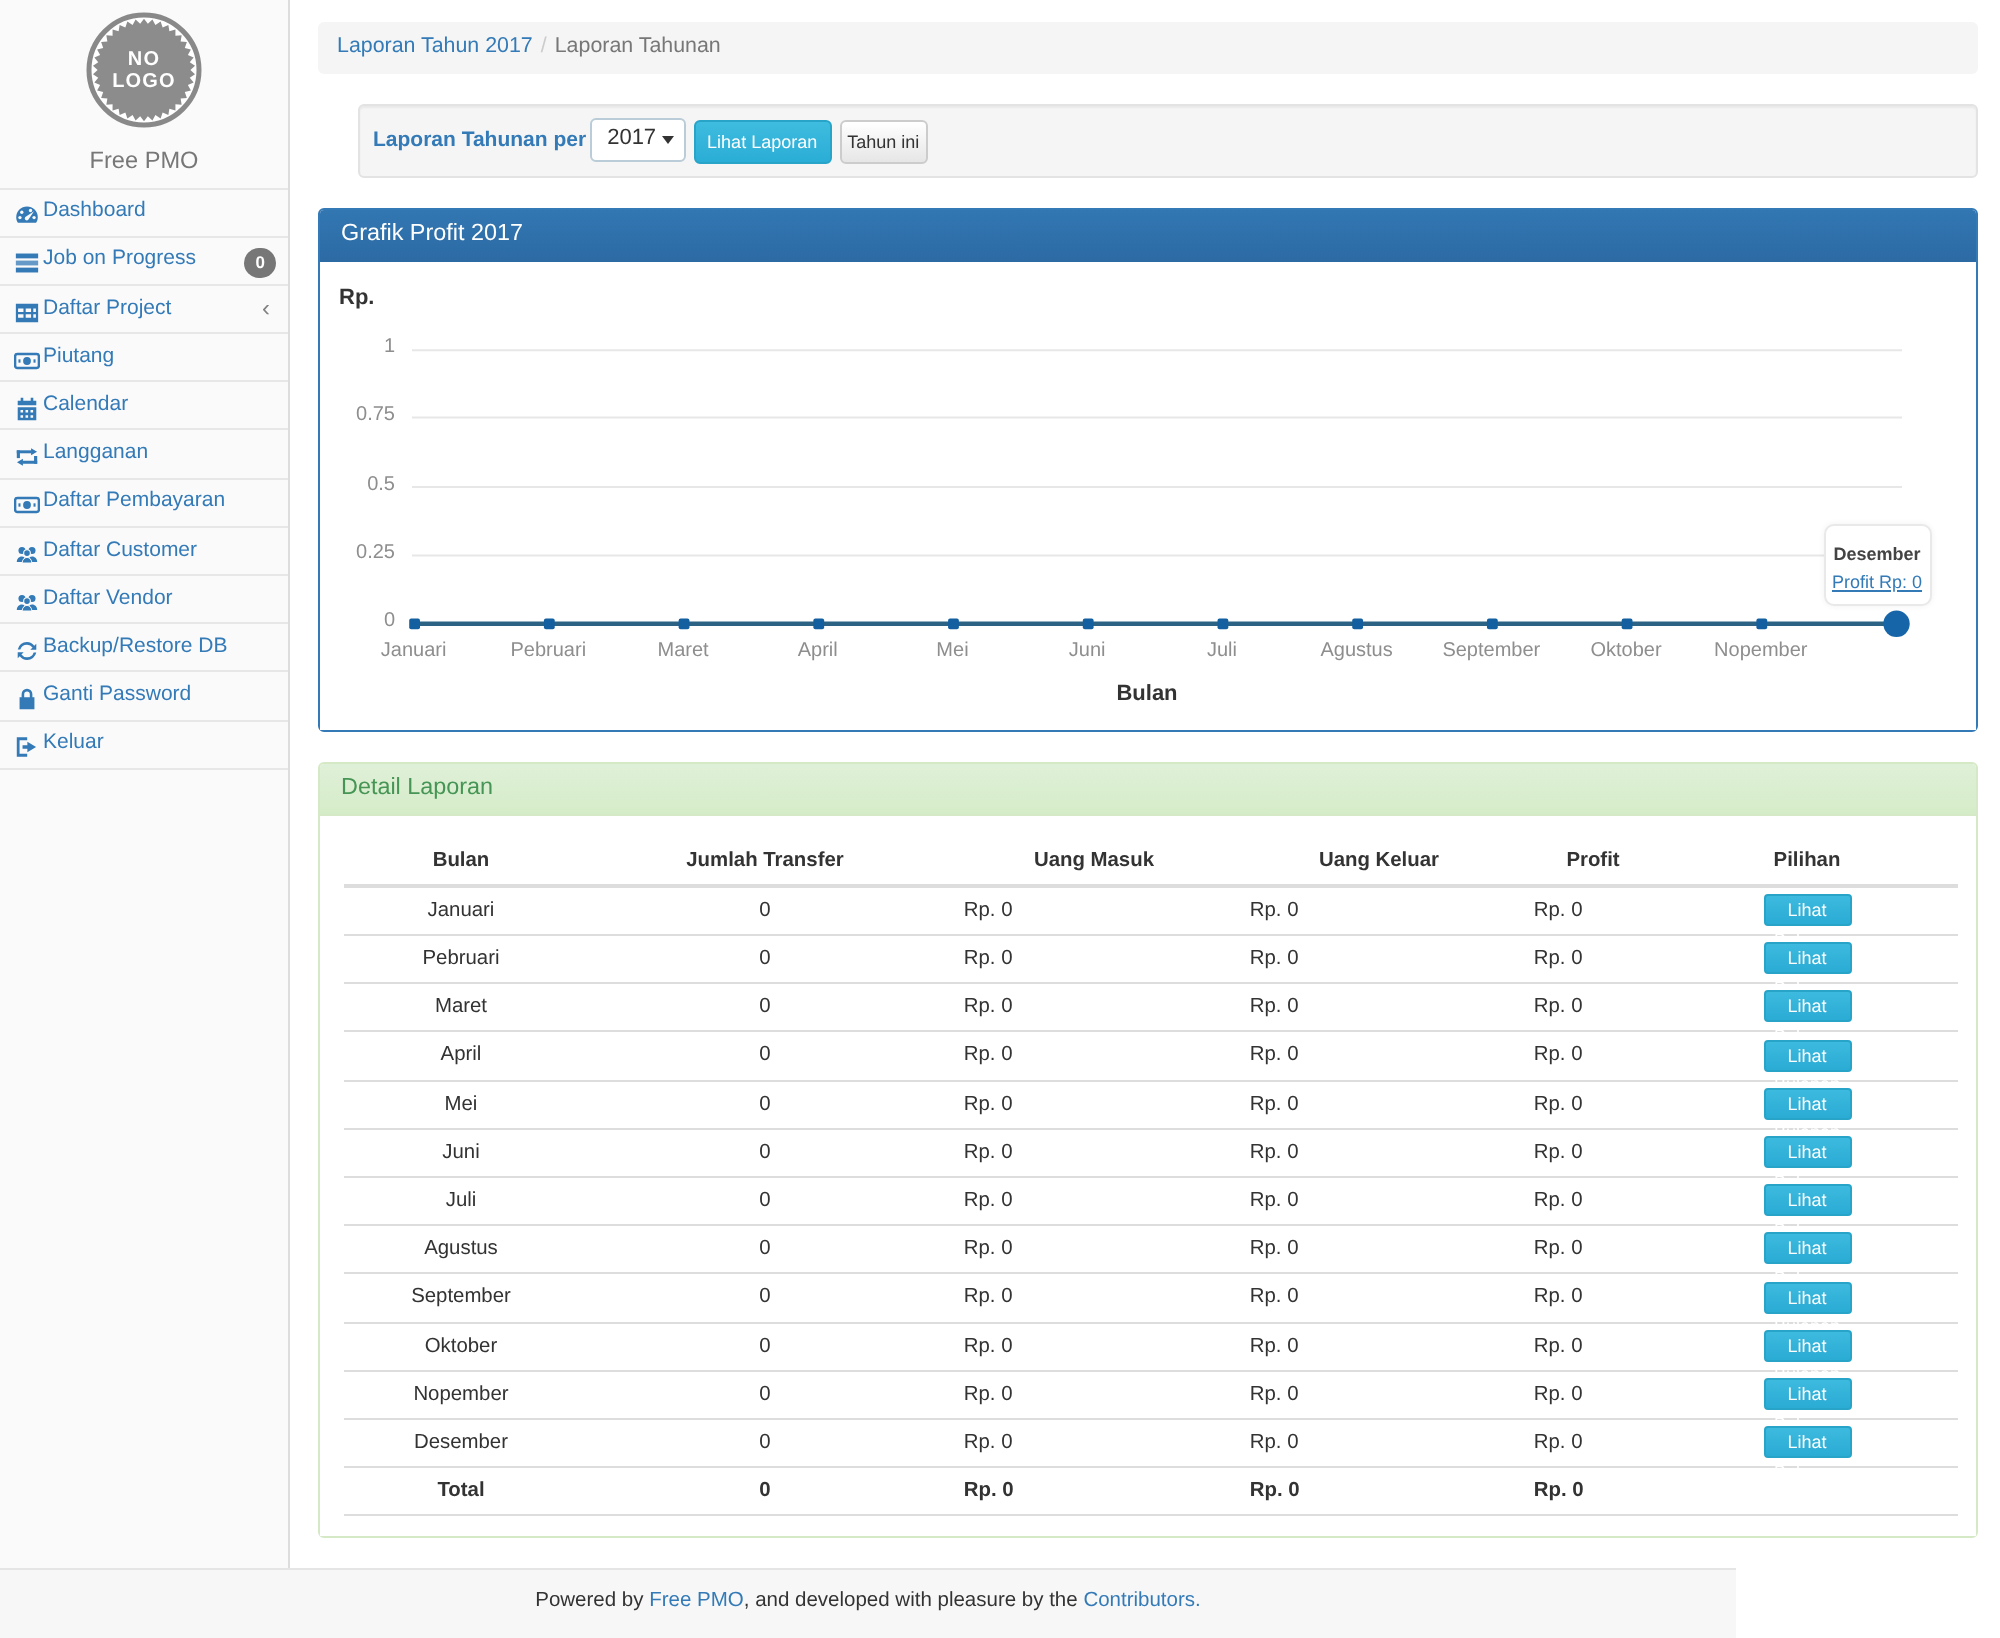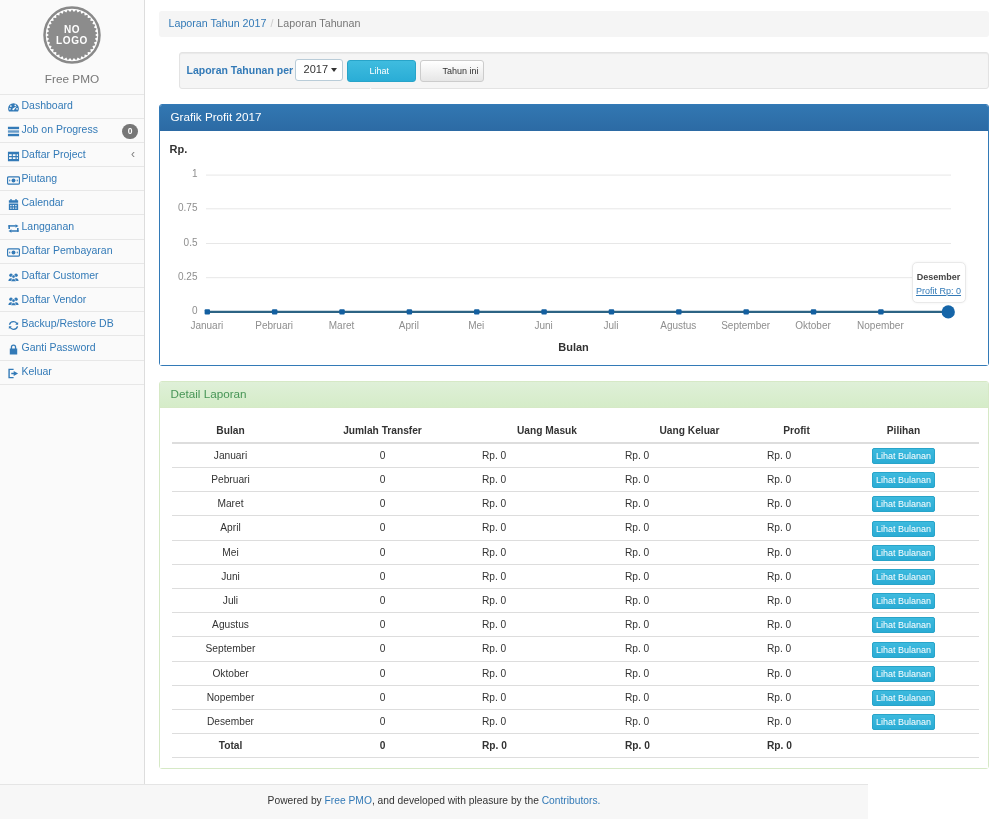--- a/index.html
+++ b/index.html
@@ -94,30 +94,30 @@
   border-right: 3.5px solid transparent;
   border-top: 4.5px solid #333;
 }
 .btn {
   display: inline-block;
   height: 22px;
   margin-top: 1px;
   border-radius: 3px;
   font-size: 9px;
   line-height: 20px;
-  padding-left: 22px;
+  text-align: center;
 }
 .btn-info {
   width: 69px; margin-left: 4px;
   color: #fff;
   background: linear-gradient(#3fbcdf, #2aadd6);
   border: 1px solid #28a4c9;
 }
 .btn-default {
-  width: 64px; margin-left: 4px;
+  width: 44px; margin-left: 4px;
   color: #333;
   background: linear-gradient(#fff, #e6e6e6);
   border: 1px solid #ccc;
 }
 
 
 .panel { border-radius: 3px; margin-bottom: 15px; }
 .panel-primary { border: 1px solid #337ab7; }
 .panel-primary .phead {
   background: linear-gradient(#3277b2, #2c6aa4);
@@ -144,21 +144,21 @@
 table.rpt { width: 100%; border-collapse: collapse; font-size: 10.2px; table-layout: fixed; }
 .rpt th { font-weight: bold; border-bottom: 2px solid #ddd; padding: 0 6.4px; height: 22.2px; line-height: 20.2px; }
 .rpt td { border-top: 1px solid #ddd; padding: 0 6.4px; height: 23.2px; line-height: 23.2px; }
 .rpt .c { text-align: center; }
 .rpt .r { }
 .rpt tr.total td { font-weight: bold; border-bottom: 1px solid #ddd; }
 .rpt th:last-child, .rpt td:last-child { padding-right: 10.4px; }
 .btn-xs {
   display: inline-block;
   vertical-align: middle;
-  width: 63px; height: 16px;
+  width: 44px; height: 16px;
   border-radius: 2px;
   color: #fff;
   font-size: 9px;
   line-height: 14.5px;
   text-align: center;
   background: linear-gradient(#3dbade, #2aacd5);
   border: 1px solid #28a4c9;
 }
 
 

